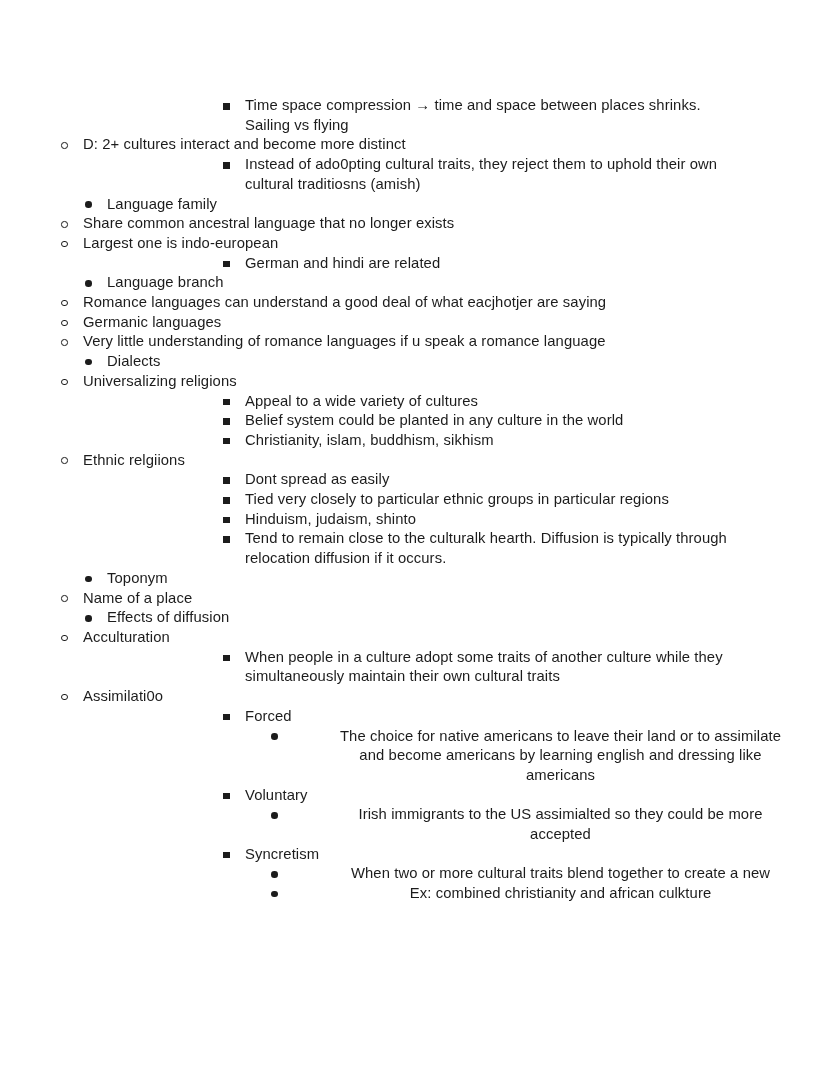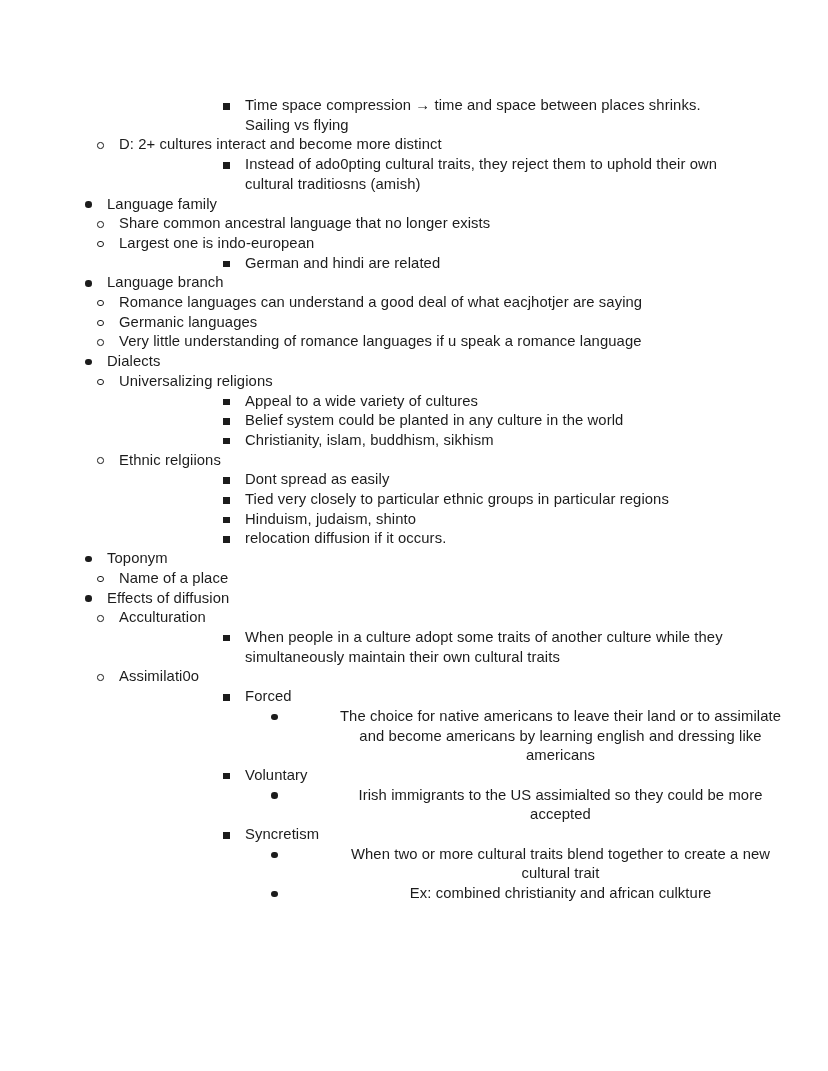--- a/index.html
+++ b/index.html
@@ -24,21 +24,21 @@
     top: 96px;
     left: 0;
     right: 0;
     font-size: 14.8px;
     line-height: 19.7px;
     color: #1c1c1c;
     letter-spacing: 0.1px;
   }
   .item { position: relative; }
   .lvl-1 { margin-left: 107px; }
-  .lvl-2 { margin-left: 119px; }
+  .lvl-2 { margin-left: 83px; }
   .lvl-3 { margin-left: 245px; }
   .lvl-4 { margin-left: 293px; text-align: center; }
   .line { white-space: nowrap; }
   .bullet {
     position: absolute;
     left: -22px;
     top: 6.8px;
     width: 6.5px;
     height: 6.5px;
     box-sizing: border-box;
@@ -140,20 +140,21 @@
       <div class="item lvl-3">
         <span class="bullet square"></span>
         <div class="line">Tied very closely to particular ethnic groups in particular regions</div>
       </div>
       <div class="item lvl-3">
         <span class="bullet square"></span>
         <div class="line">Hinduism, judaism, shinto</div>
       </div>
       <div class="item lvl-3">
         <span class="bullet square"></span>
+        <div class="line">Tend to remain close to the culturalk hearth. Diffusion is typically through</div>
         <div class="line">relocation diffusion if it occurs.</div>
       </div>
       <div class="item lvl-1">
         <span class="bullet disc"></span>
         <div class="line">Toponym</div>
       </div>
       <div class="item lvl-2">
         <span class="bullet circle"></span>
         <div class="line">Name of a place</div>
       </div>
@@ -193,20 +194,19 @@
         <div class="line">Irish immigrants to the US assimialted so they could be more</div>
         <div class="line">accepted</div>
       </div>
       <div class="item lvl-3">
         <span class="bullet square"></span>
         <div class="line">Syncretism</div>
       </div>
       <div class="item lvl-4">
         <span class="bullet disc"></span>
         <div class="line">When two or more cultural traits blend together to create a new</div>
-        <div class="line">cultural trait</div>
       </div>
       <div class="item lvl-4">
         <span class="bullet disc"></span>
         <div class="line">Ex: combined christianity and african culkture</div>
       </div>
     </div>
 </div>
 
 </body></html>

